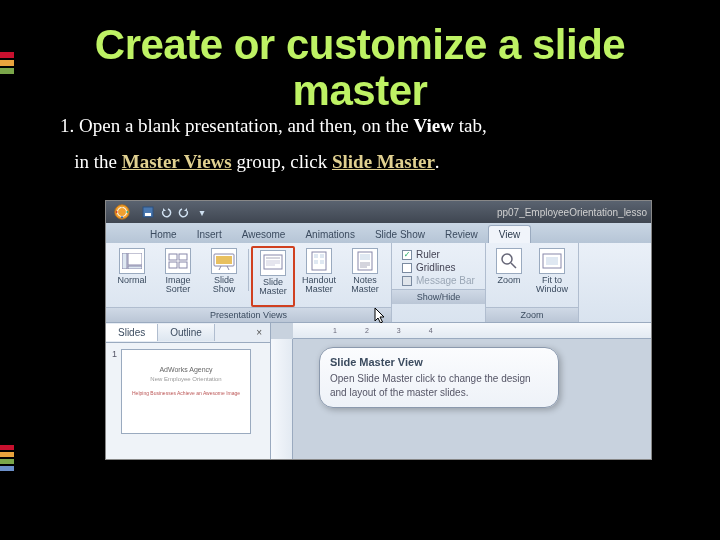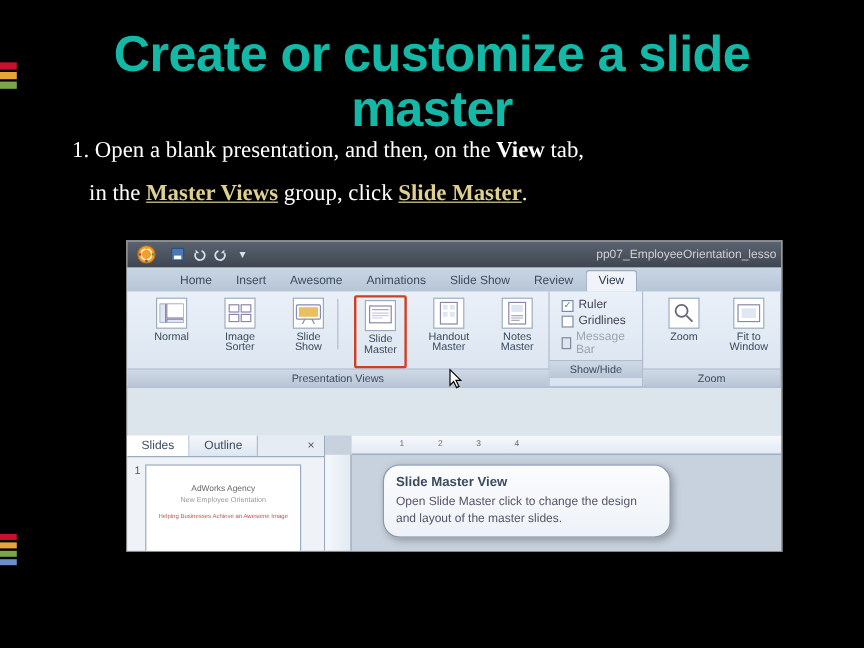--- a/index.html
+++ b/index.html
@@ -5,21 +5,21 @@
   * { box-sizing: border-box; margin: 0; padding: 0; }
   body {
     width: 720px;
     height: 540px;
     background: #000;
     font-family: Georgia, serif;
     position: relative;
     overflow: hidden;
   }
   .slide-title {
-    color: #14b8a6;
+    color: #bef264;
     font-family: Arial, sans-serif;
     font-weight: bold;
     font-size: 42px;
     text-align: center;
     padding-top: 22px;
     line-height: 1.1;
     letter-spacing: -0.5px;
   }
   .body-text {
     color: #fff;
@@ -130,21 +130,20 @@
     padding:2px 0;
     border-top:1px solid #b0bdcf;
   }
   .lg-btn {
     width:44px;
     display:flex;
     flex-direction:column;
     align-items:center;
     padding:2px 0;
     border-radius:2px;
-    margin-left:11px;
   }
   .lg-btn.highlight {
     border:2px solid #d04020;
     border-radius:2px;
     width:44px;
   }
   .lg-btn .ic {
     width:26px; height:26px;
     background:#fff;
     border:1px solid #9aaabf;
@@ -164,21 +163,20 @@
     top: 106px;
     width:14px; height:18px;
     pointer-events:none;
   }
   .cursor svg { width:14px; height:18px; }
 
   .lower {
     position:absolute;
     left:0; top:122px; right:0; bottom:0;
     display:flex;
-    margin-top:40px;
   }
   .panel-tabs {
     display:flex;
     height:20px;
     background:#e6ecf4;
     border-bottom:1px solid #9aaabf;
     align-items:center;
     font-size:10px;
   }
   .panel-tabs .ptab {

